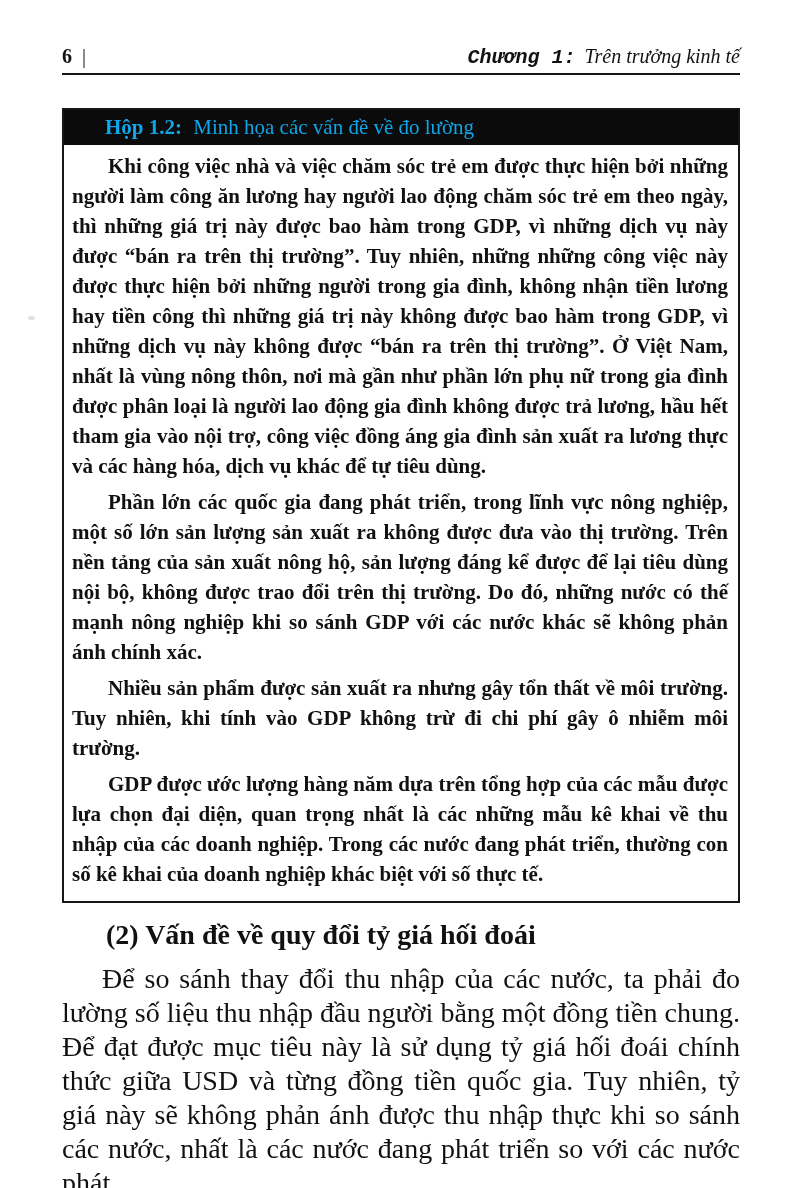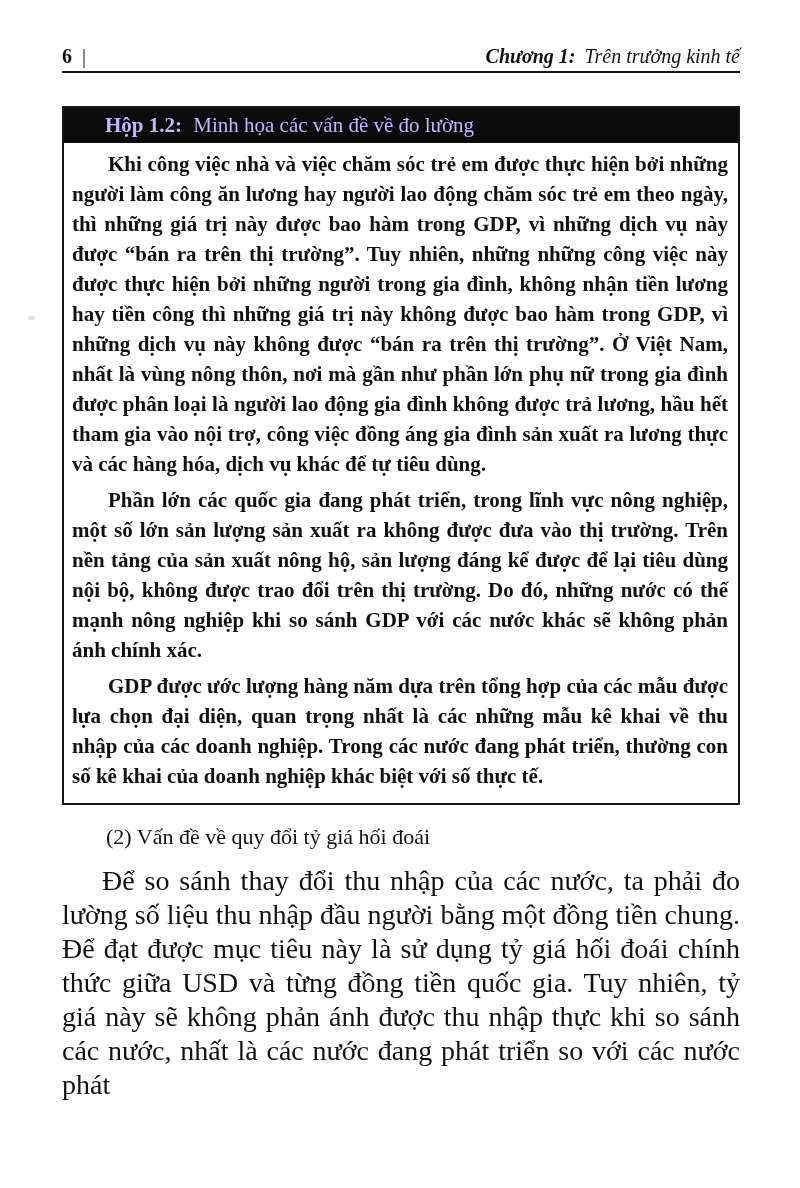--- a/index.html
+++ b/index.html
@@ -22,36 +22,36 @@
     display: flex;
     justify-content: space-between;
     align-items: baseline;
     font-size: 20px;
     line-height: 24px;
   }
   .pg-group { white-space: nowrap; }
   .pg-num { font-weight: bold; letter-spacing: 1px; }
   .pg-sep { font-weight: normal; margin-left: 4px; }
   .chapter-title { white-space: nowrap; font-style: italic; }
-  .ct-label { font-weight: bold; }
+  .ct-label { font-weight: bold; font-family: Liberation Mono, monospace; }
   .ct-text { font-weight: normal; margin-left: 4px; }
   .header-rule {
     border: none;
     border-top: 2px solid #161616;
     margin-top: 3px;
   }
   
   .callout-box {
     margin-top: 33px;
     border: 2px solid #161616;
     background: #ffffff;
   }
   .box-titlebar {
     background: #0b0b0b;
-    color: #c4b5fd;
+    color: #0ea5e9;
     font-size: 21px;
     padding: 4px 10px 5px 41px;
     line-height: 26px;
   }
   .box-title-label { font-weight: bold; }
   .box-title-text { font-weight: normal; margin-left: 6px; }
   .box-body {
     padding: 6px 10px 12px 8px;
     font-size: 21px;
     line-height: 30px;
@@ -59,22 +59,22 @@
   }
   .box-body p {
     text-indent: 36px;
     margin-top: 6px;
     font-weight: bold;
   }
   .box-body p:first-child { margin-top: 0; }
   
   .section-heading {
     margin: 18px 0 12px 44px;
-    font-size: 22px;
-    font-weight: normal;
+    font-size: 28px;
+    font-weight: bold;
     line-height: 28px;
   }
   .body-paragraph {
     margin-top: 13px;
     font-size: 28px;
     line-height: 34px;
     text-align: justify;
     text-indent: 40px;
   }
   
@@ -109,20 +109,21 @@
   <hr class="header-rule">
 
   <section class="callout-box">
     <div class="box-titlebar">
       <span class="box-title-label">Hộp 1.2:</span>
       <span class="box-title-text">Minh họa các vấn đề về đo lường</span>
     </div>
     <div class="box-body">
       <p>Khi công việc nhà và việc chăm sóc trẻ em được thực hiện bởi những người làm công ăn lương hay người lao động chăm sóc trẻ em theo ngày, thì những giá trị này được bao hàm trong GDP, vì những dịch vụ này được “bán ra trên thị trường”. Tuy nhiên, những những công việc này được thực hiện bởi những người trong gia đình, không nhận tiền lương hay tiền công thì những giá trị này không được bao hàm trong GDP, vì những dịch vụ này không được “bán ra trên thị trường”. Ở Việt Nam, nhất là vùng nông thôn, nơi mà gần như phần lớn phụ nữ trong gia đình được phân loại là người lao động gia đình không được trả lương, hầu hết tham gia vào nội trợ, công việc đồng áng gia đình sản xuất ra lương thực và các hàng hóa, dịch vụ khác để tự tiêu dùng.</p>
       <p>Phần lớn các quốc gia đang phát triển, trong lĩnh vực nông nghiệp, một số lớn sản lượng sản xuất ra không được đưa vào thị trường. Trên nền tảng của sản xuất nông hộ, sản lượng đáng kể được để lại tiêu dùng nội bộ, không được trao đổi trên thị trường. Do đó, những nước có thế mạnh nông nghiệp khi so sánh GDP với các nước khác sẽ không phản ánh chính xác.</p>
+      <p>Nhiều sản phẩm được sản xuất ra nhưng gây tổn thất về môi trường. Tuy nhiên, khi tính vào GDP không trừ đi chi phí gây ô nhiễm môi trường.</p>
       <p>GDP được ước lượng hàng năm dựa trên tổng hợp của các mẫu được lựa chọn đại diện, quan trọng nhất là các những mẫu kê khai về thu nhập của các doanh nghiệp. Trong các nước đang phát triển, thường con số kê khai của doanh nghiệp khác biệt với số thực tế.</p>
     </div>
   </section>
 
   <h2 class="section-heading">(2) Vấn đề về quy đổi tỷ giá hối đoái</h2>
 
   <p class="body-paragraph">Để so sánh thay đổi thu nhập của các nước, ta phải đo lường số liệu thu nhập đầu người bằng một đồng tiền chung. Để đạt được mục tiêu này là sử dụng tỷ giá hối đoái chính thức giữa USD và từng đồng tiền quốc gia. Tuy nhiên, tỷ giá này sẽ không phản ánh được thu nhập thực khi so sánh các nước, nhất là các nước đang phát triển so với các nước phát</p>
 
 </div>
 

